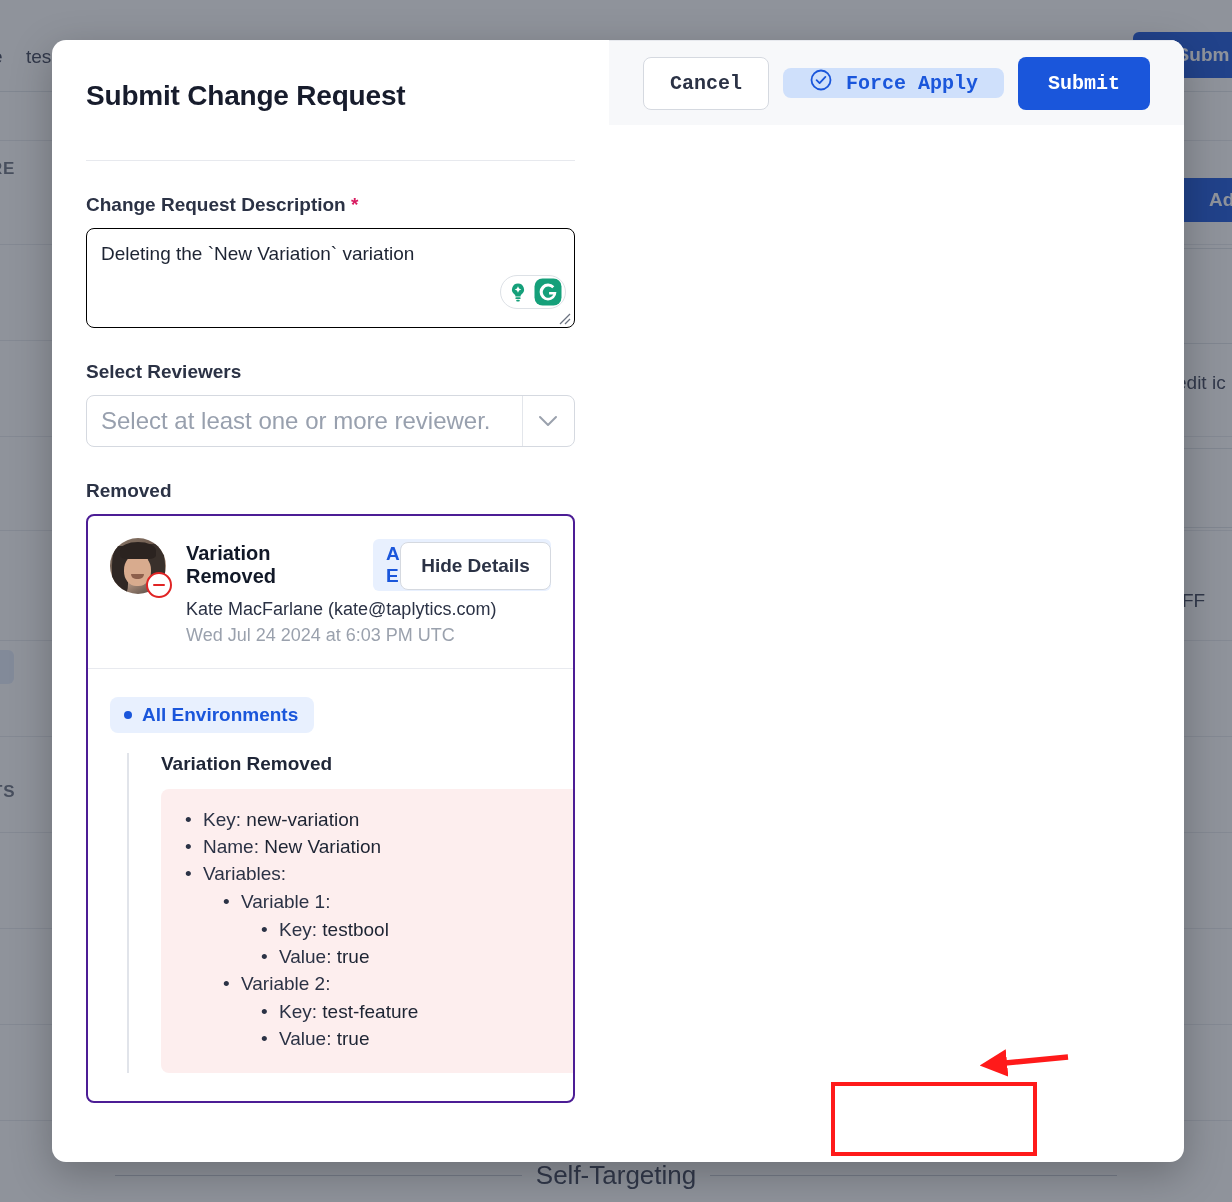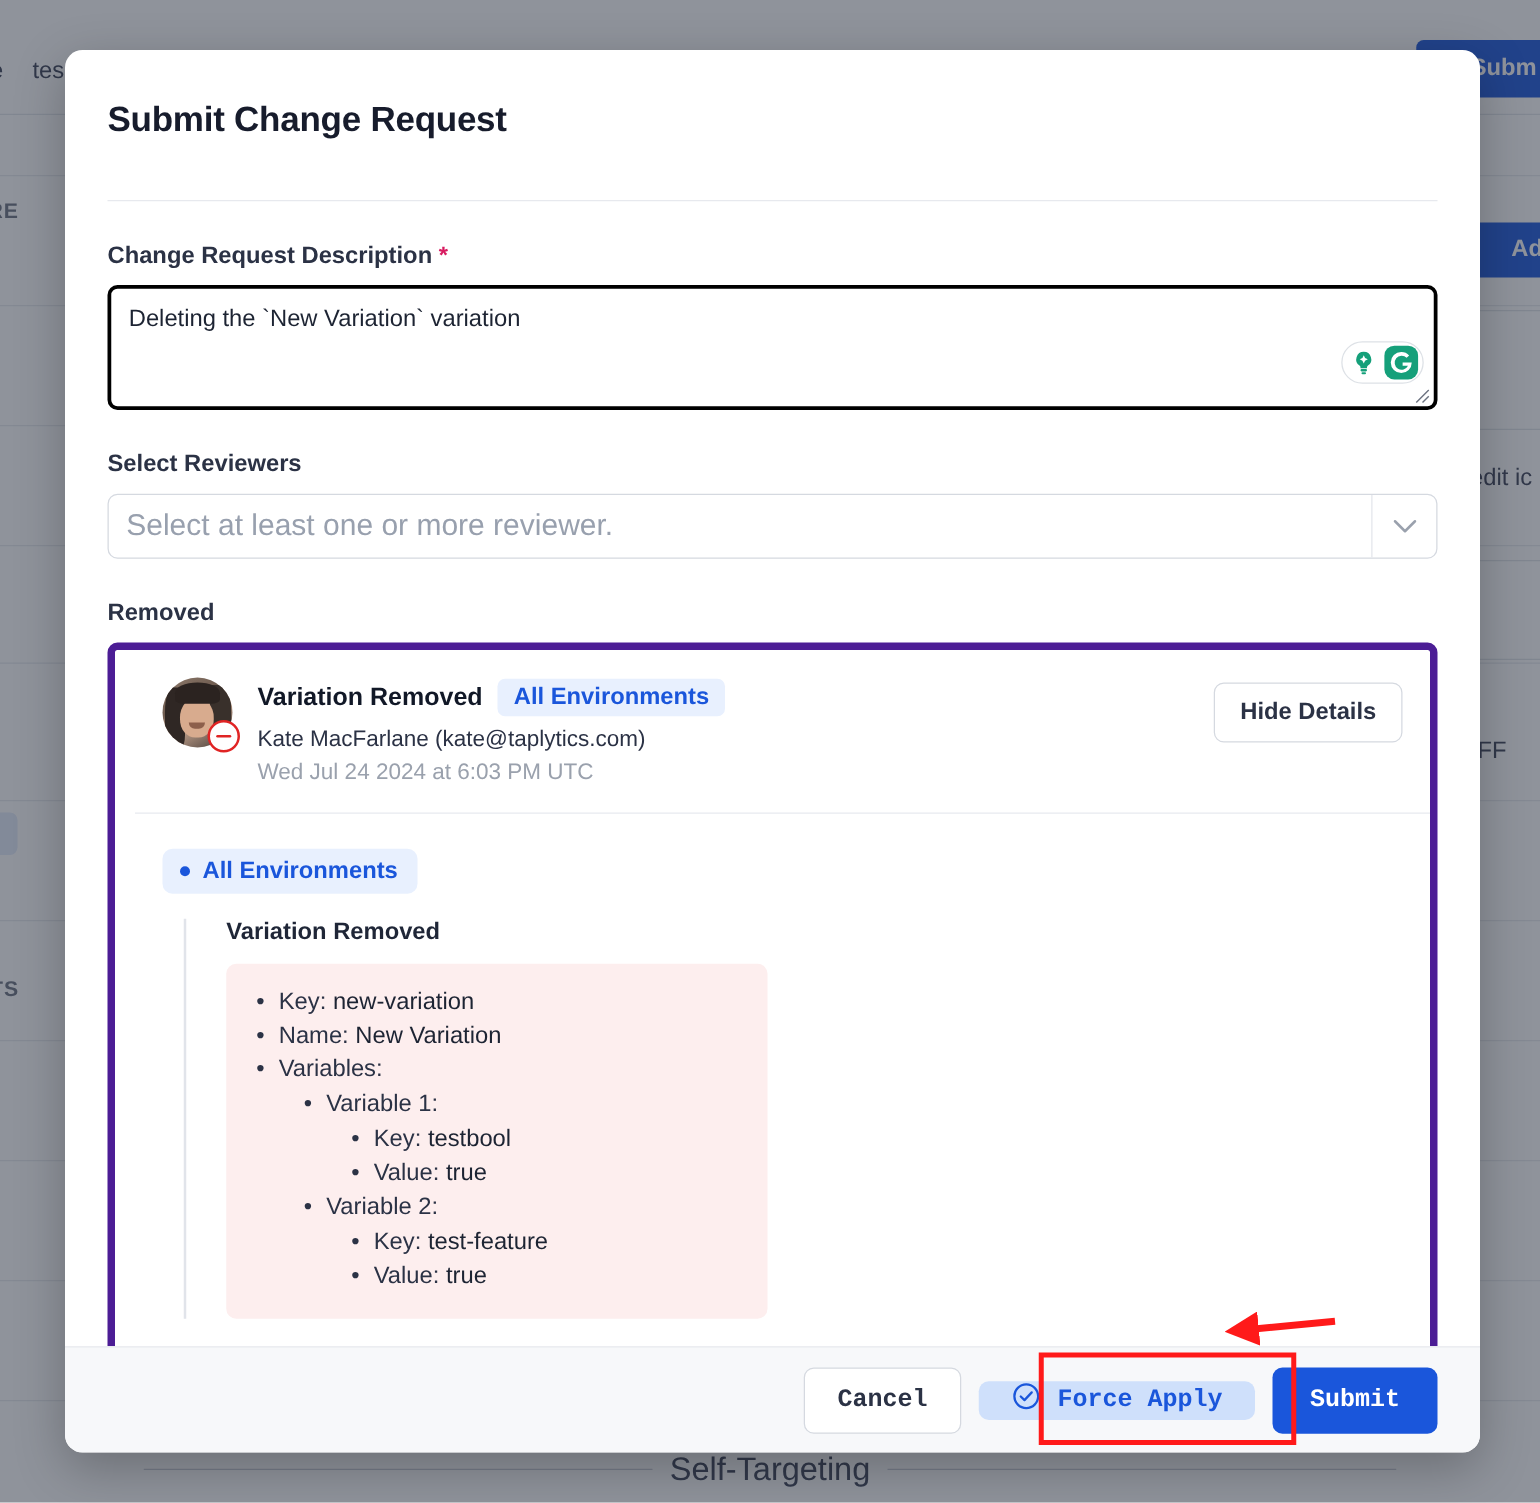--- a/index.html
+++ b/index.html
@@ -67,21 +67,21 @@
 
   
   #modal {
     position: absolute;
     left: 52px; top: 40px;
     width: 1132px; height: 1122px;
     background: #ffffff;
     border-radius: 14px;
     box-shadow: 0 12px 40px rgba(0,0,0,0.25);
     overflow: hidden;
-    display: flex; flex-direction: column;
+    display: flex; 
   }
   .modal-body {
     flex: 1;
     padding: 0 34px;
     overflow: hidden;
   }
   .modal-title {
     font-size: 28px; font-weight: 700; color: #171c2c;
     padding: 40px 0 0 0;
     letter-spacing: -0.2px;
@@ -93,21 +93,21 @@
 
   .field-label {
     font-size: 19px; font-weight: 700; color: #2b3245;
     margin-top: 33px; margin-bottom: 12px;
   }
   .req { color: #d81b60; font-weight: 700; }
 
   .textarea-wrap {
     position: relative;
     height: 100px;
-    border: 3px solid #000000;
+    border: 1px solid #000000;
     border-radius: 8px;
     background: #fff;
   }
   .textarea-text {
     position: absolute; left: 14px; top: 14px;
     font-size: 19px; color: #1d2433;
   }
   .gram {
     position: absolute; right: 8px; bottom: 18px;
     width: 66px; height: 34px;
@@ -134,25 +134,24 @@
     flex: 1; padding-left: 14px;
     font-size: 24px; color: #98a0ae;
   }
   .select-caret {
     width: 52px; height: 100%;
     border-left: 1px solid #e3e6eb;
     display: flex; align-items: center; justify-content: center;
   }
 
   .changes-card {
-    border: 6px solid #4c1d95;
+    border: 2px solid #4c1d95;
     border-radius: 8px;
     background: #fff;
     overflow: hidden;
-    padding-left: 16px;
   }
   .change-head {
     display: flex; align-items: flex-start;
     padding: 22px 22px 22px 22px;
     border-bottom: 1px solid #e8eaef;
     position: relative;
   }
   .avatar-wrap { position: relative; width: 56px; height: 56px; flex: 0 0 56px; }
   .avatar {
     width: 56px; height: 56px; border-radius: 50%;

